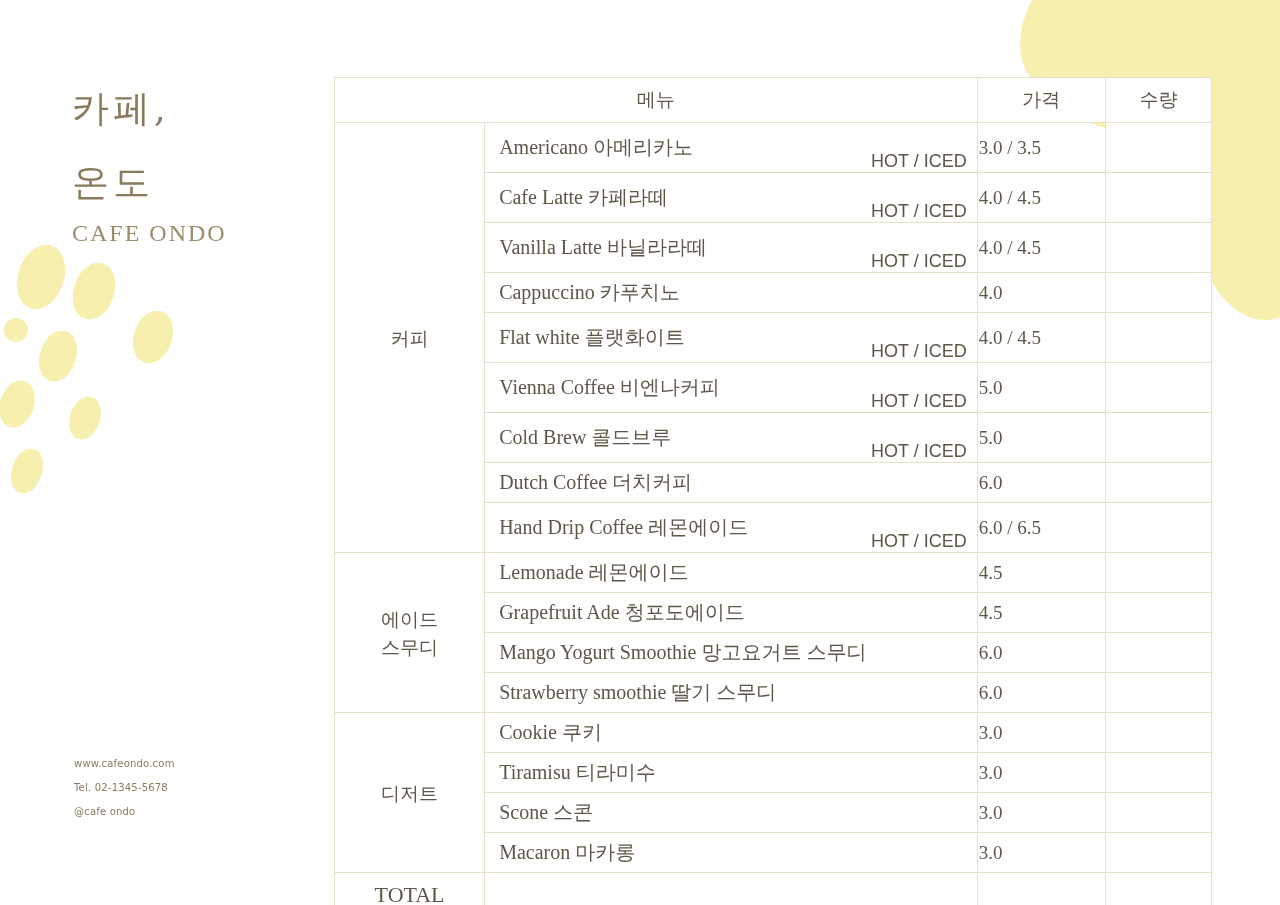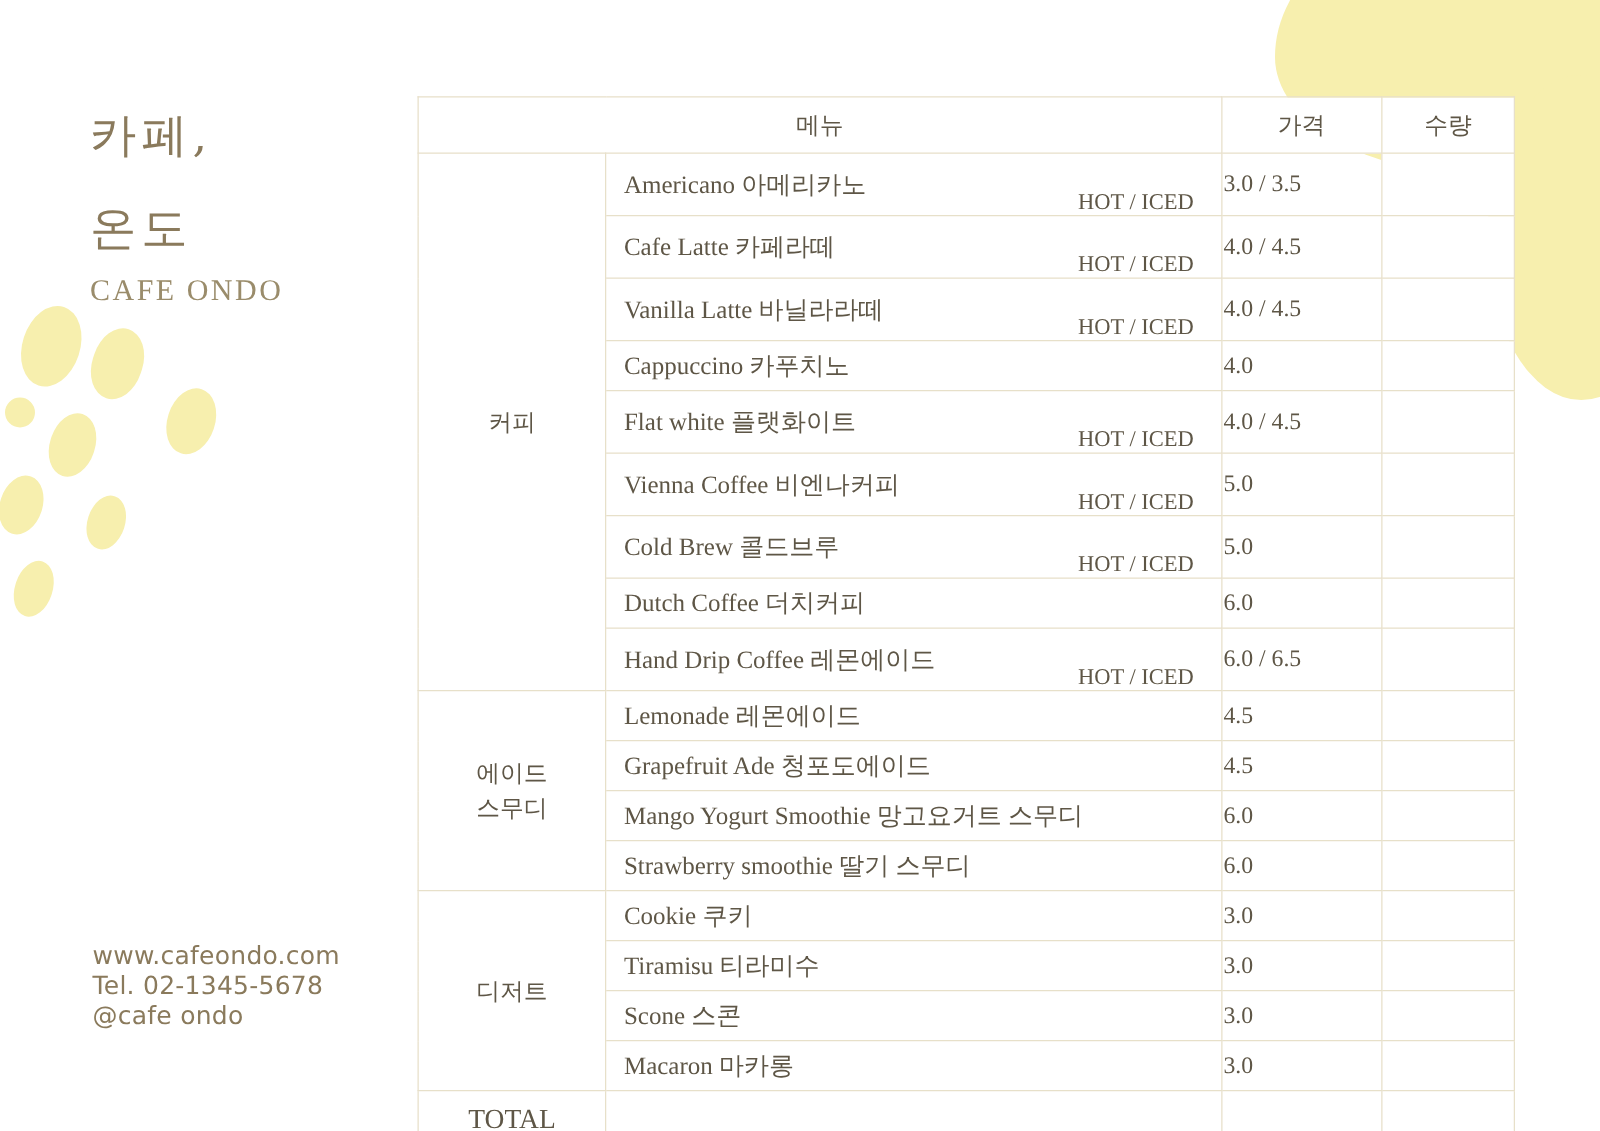--- a/index.html
+++ b/index.html
@@ -74,21 +74,21 @@
     letter-spacing: 2px;
     color: #9a8c6b;
   }
 
   .contact {
     position: absolute;
     left: 74px;
     top: 752px;
     z-index: 2;
     font-family: "DejaVu Sans", sans-serif;
-    font-size: 20px;
+    font-size: 10px;
     line-height: 24px;
     color: #8a7a5c;
     letter-spacing: 0.2px;
   }
 
   
   .menu-wrap {
     position: absolute;
     left: 334px;
     top: 77px;
@@ -137,25 +137,25 @@
     justify-content: space-between;
     padding-right: 10px;
   }
   .item-name {
     font-family: "Liberation Serif", serif;
     font-size: 20px;
     color: #5e5646;
     white-space: nowrap;
   }
   .item-temp {
-    font-family: Liberation Serif, serif;
+    font-family: Liberation Sans, sans-serif;
     font-size: 18px;
     color: #5e5646;
     width: 116px;
-    text-align: center;
+    text-align: right;
     flex: none;
     margin-top: 28px;
   }
   .price-cell {
     font-family: "Liberation Serif", serif;
     font-size: 19px;
     color: #6a6252;
   }
   .qty-cell { background: #ffffff; }
 

